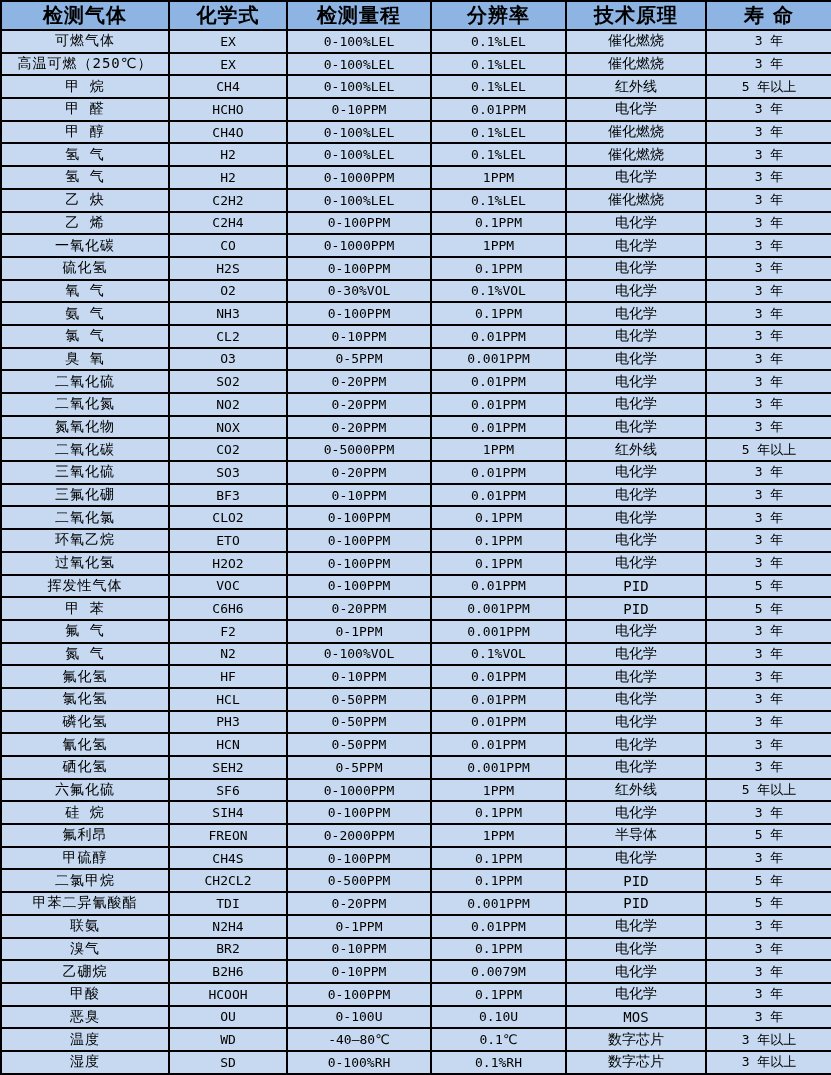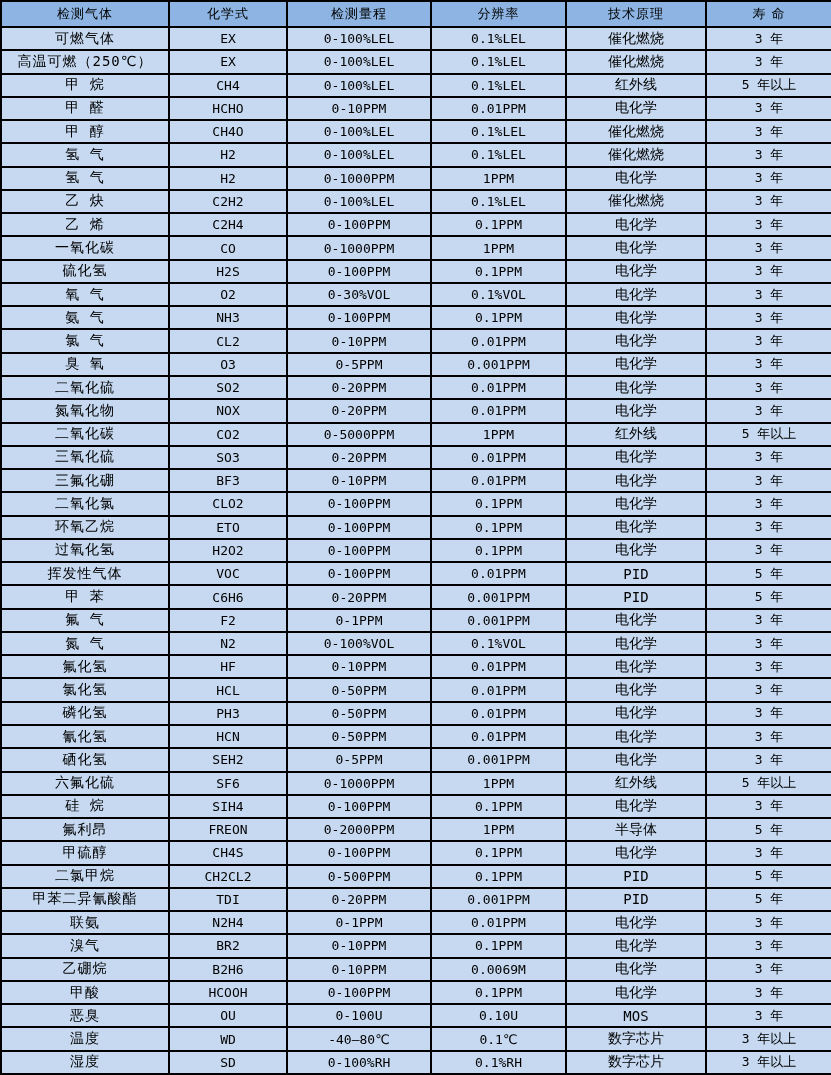--- a/index.html
+++ b/index.html
@@ -21,22 +21,22 @@
     border:2px solid var(--border-color);
     text-align:center;
     vertical-align:middle;
     padding:0 2px;
     overflow:hidden;
     white-space:nowrap;
   }
   .spec-table thead th{
     background:var(--header-bg);
     font-family:"DejaVu Sans","Liberation Sans",sans-serif;
-    font-weight:normal;
-    font-size:13px;
+    font-weight:bold;
+    font-size:20px;
     height:24px;
     letter-spacing:1px;
   }
   .spec-table tbody td{
     background:var(--row-bg);
     font-size:13px;
   }
   .spec-table tbody td.c0{
     font-size:14px;
     letter-spacing:1px;
@@ -193,20 +193,28 @@
   </tr>
       <tr>
     <td class="c0">二氧化硫</td>
     <td class="c1">SO2</td>
     <td class="c2">0-20PPM</td>
     <td class="c3">0.01PPM</td>
     <td class="c4">电化学</td>
     <td class="c5">3 年</td>
   </tr>
       <tr>
+    <td class="c0">二氧化氮</td>
+    <td class="c1">NO2</td>
+    <td class="c2">0-20PPM</td>
+    <td class="c3">0.01PPM</td>
+    <td class="c4">电化学</td>
+    <td class="c5">3 年</td>
+  </tr>
+      <tr>
     <td class="c0">氮氧化物</td>
     <td class="c1">NOX</td>
     <td class="c2">0-20PPM</td>
     <td class="c3">0.01PPM</td>
     <td class="c4">电化学</td>
     <td class="c5">3 年</td>
   </tr>
       <tr>
     <td class="c0">二氧化碳</td>
     <td class="c1">CO2</td>
@@ -388,21 +396,21 @@
     <td class="c1">BR2</td>
     <td class="c2">0-10PPM</td>
     <td class="c3">0.1PPM</td>
     <td class="c4">电化学</td>
     <td class="c5">3 年</td>
   </tr>
       <tr>
     <td class="c0">乙硼烷</td>
     <td class="c1">B2H6</td>
     <td class="c2">0-10PPM</td>
-    <td class="c3">0.0069M</td>
+    <td class="c3">0.0079M</td>
     <td class="c4">电化学</td>
     <td class="c5">3 年</td>
   </tr>
       <tr>
     <td class="c0">甲酸</td>
     <td class="c1">HCOOH</td>
     <td class="c2">0-100PPM</td>
     <td class="c3">0.1PPM</td>
     <td class="c4">电化学</td>
     <td class="c5">3 年</td>

